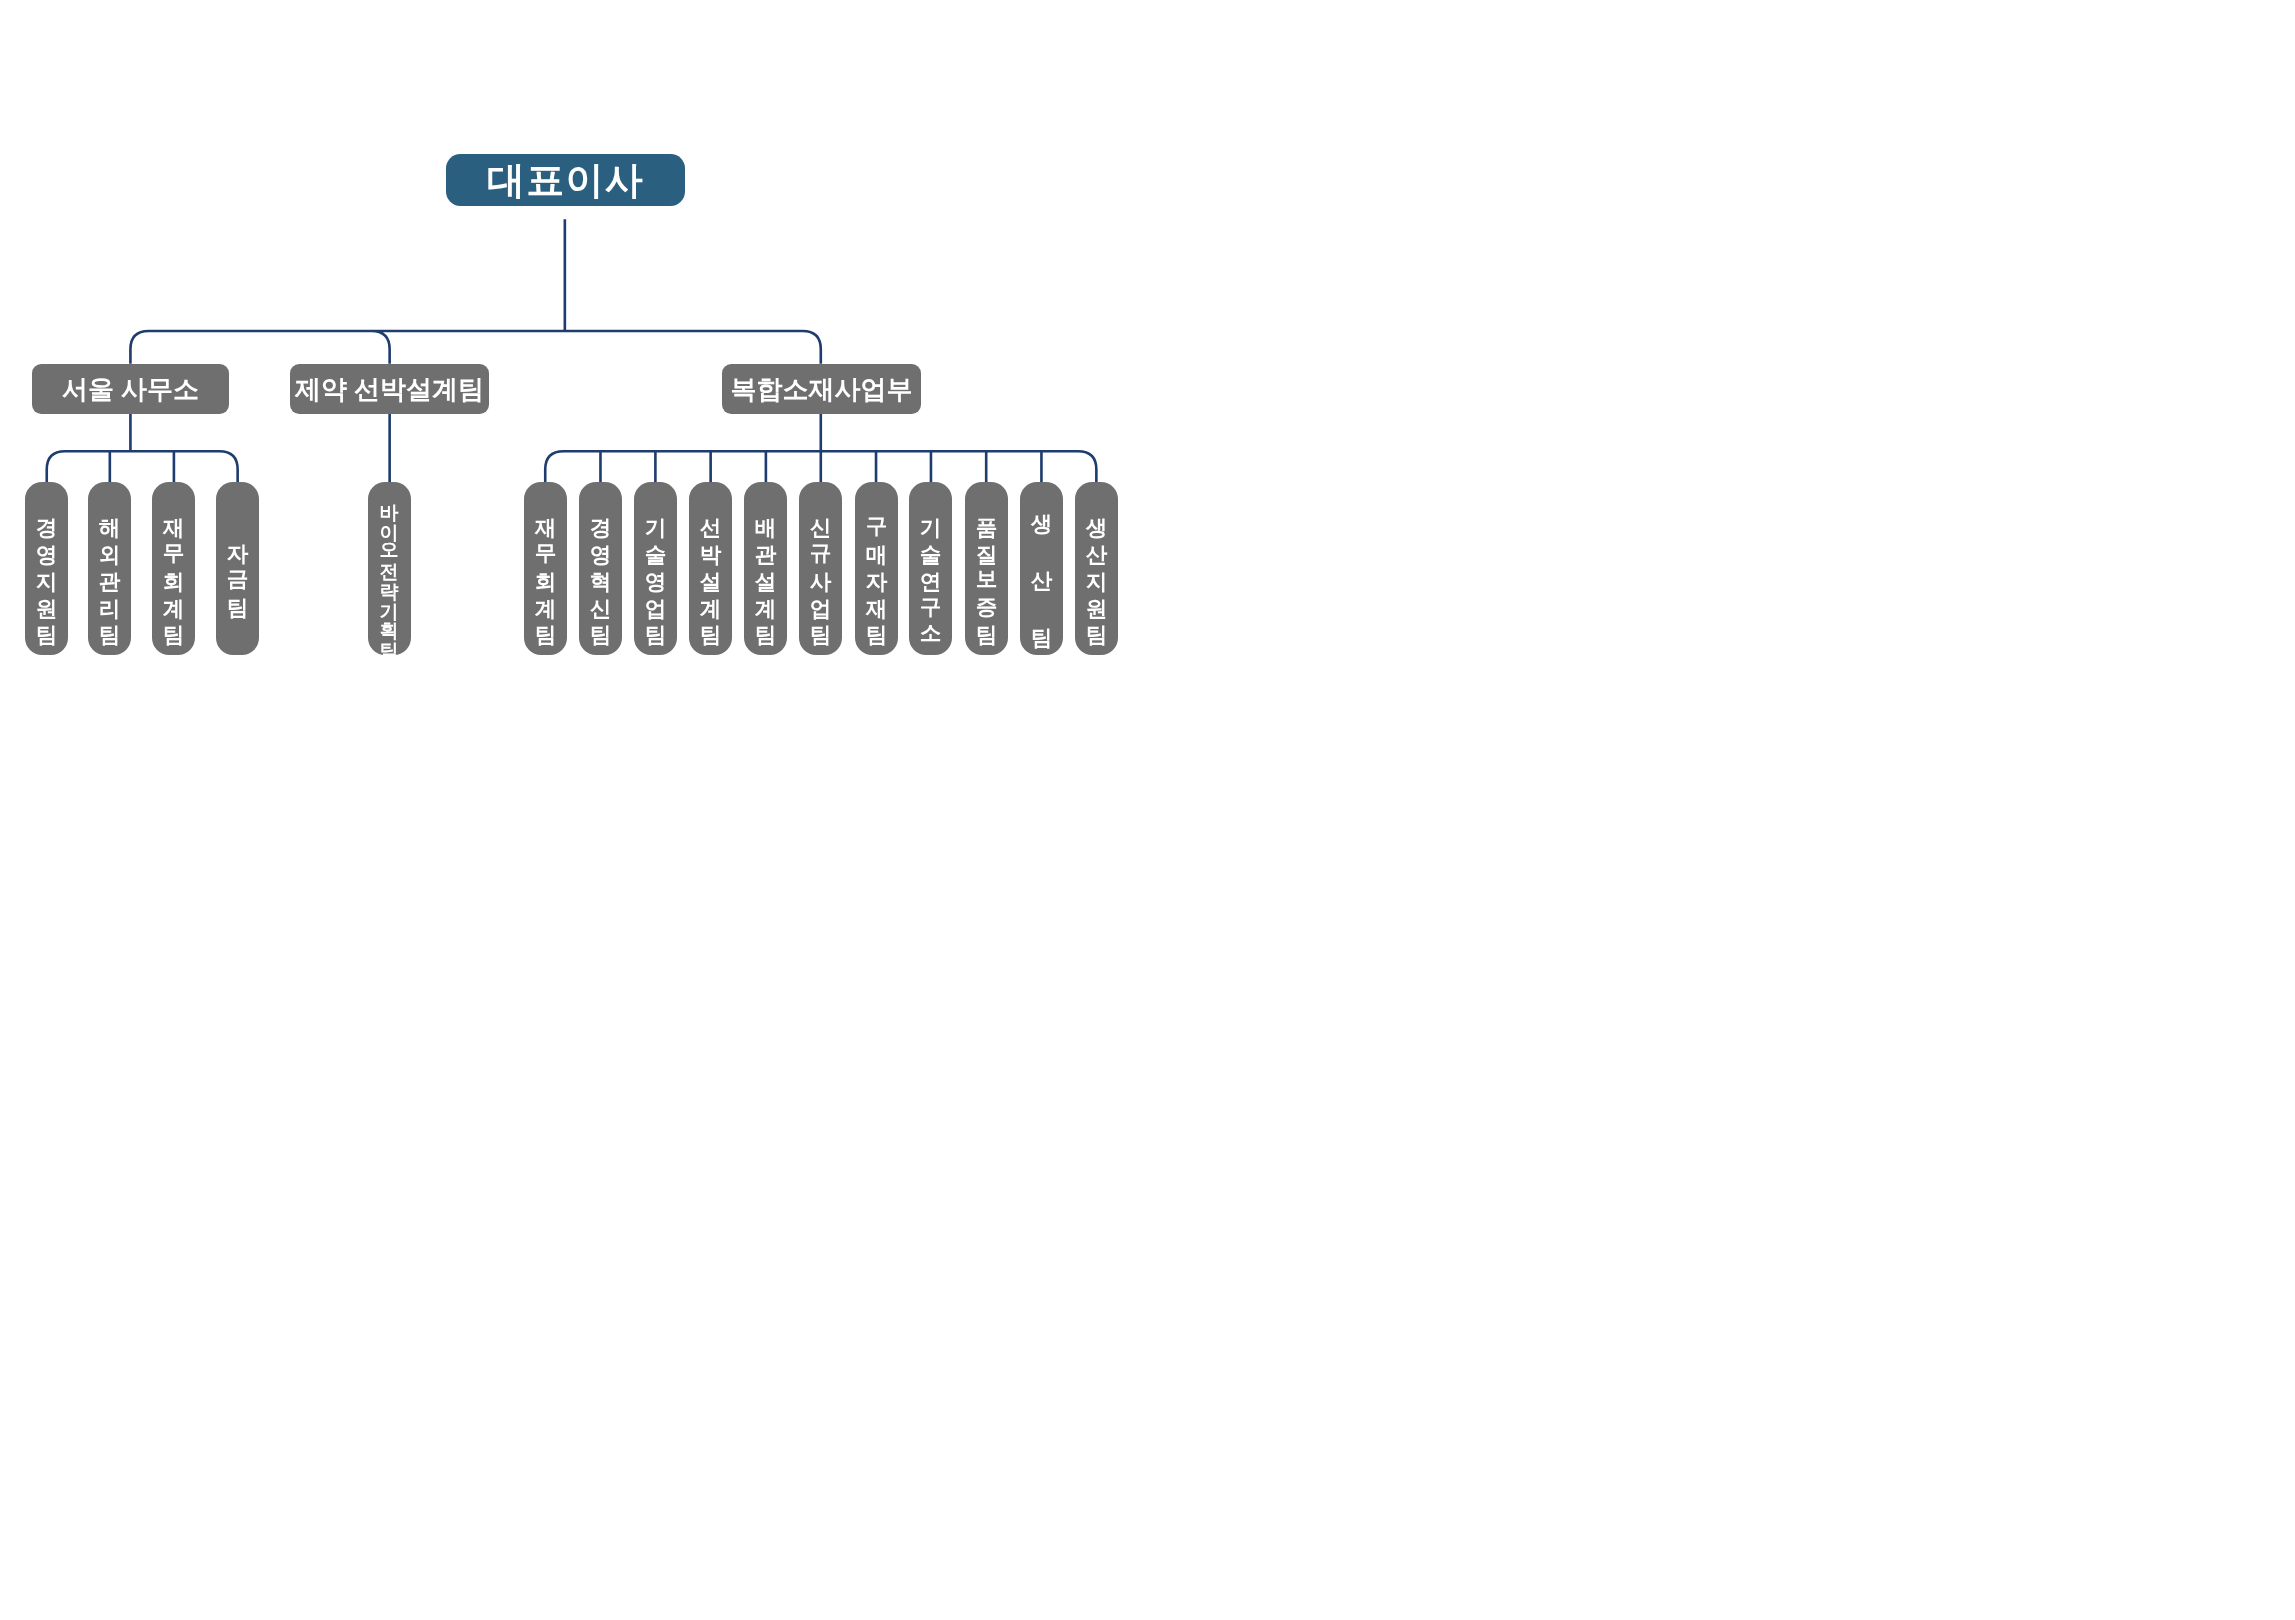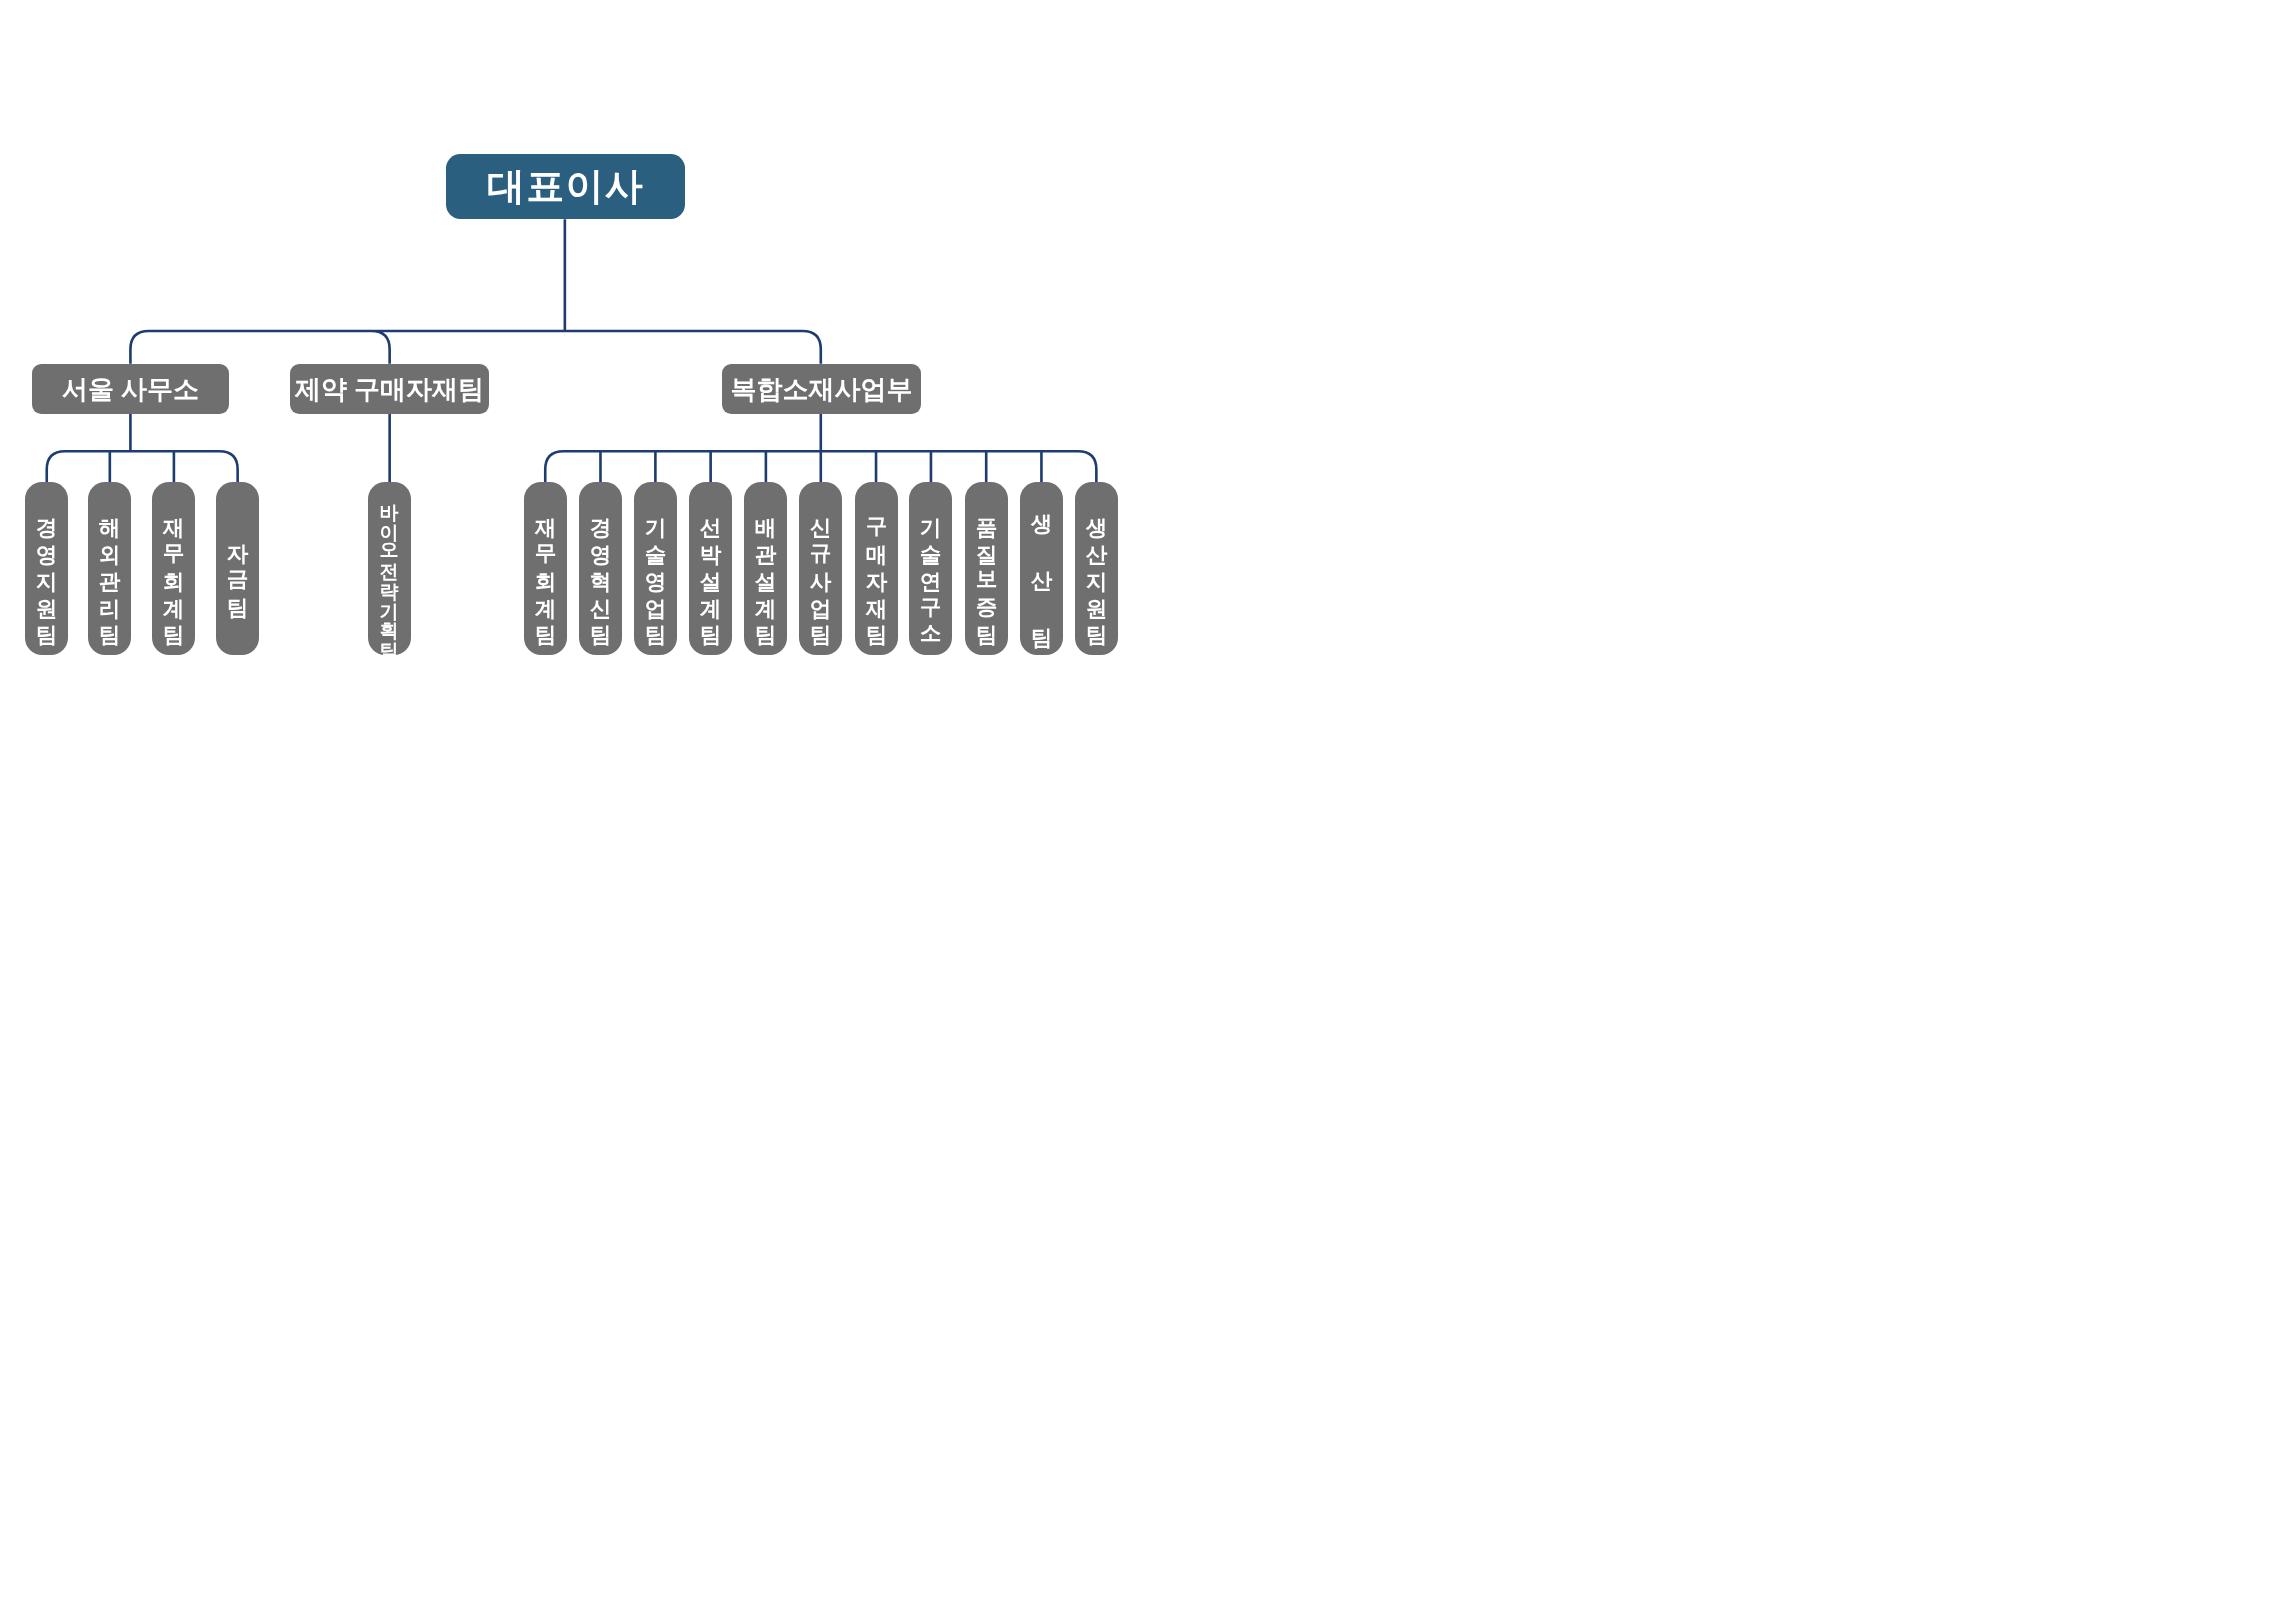--- a/index.html
+++ b/index.html
@@ -20,21 +20,21 @@
   #connector-layer{position:absolute;left:0;top:0;width:100%;height:100%;}
   .node{
     position:absolute;
     display:flex;align-items:center;justify-content:center;
     color:var(--text);
     font-weight:700;
     text-align:center;
     box-sizing:border-box;
   }
   .node.root{
-    left:446px;top:154px;width:239px;height:65px;
+    left:446px;top:154px;width:239px;height:52px;
     background:var(--root-fill);
     border-radius:14.4px;
     font-size:38px;
     letter-spacing:1.3px;
   }
   .node.division{
     top:364px;height:50px;
     background:var(--node-fill);
     border-radius:9.2px;
     font-size:26px;
@@ -66,21 +66,21 @@
     </svg>
 
   <div class="node root">
     <span>대표이사</span>
   </div>
 
   <div class="node division d0">
     <span>서울 사무소</span>
   </div>
   <div class="node division d1">
-    <span>제약 구매자재팀</span>
+    <span>제약 선박설계팀</span>
   </div>
   <div class="node division d2">
     <span>복합소재사업부</span>
   </div>
 <div class="node team" style="left: 25px;">
       <span class="v">경영지원팀</span>
     </div>
     <div class="node team" style="left: 88px;">
       <span class="v">해외관리팀</span>
     </div>

